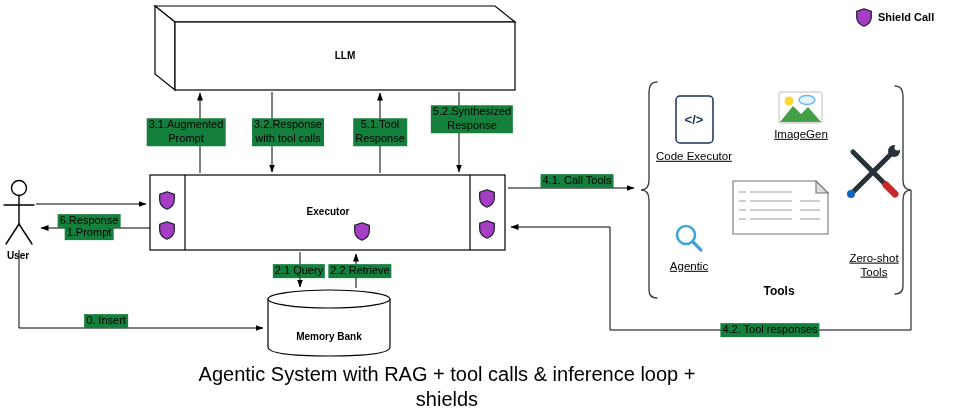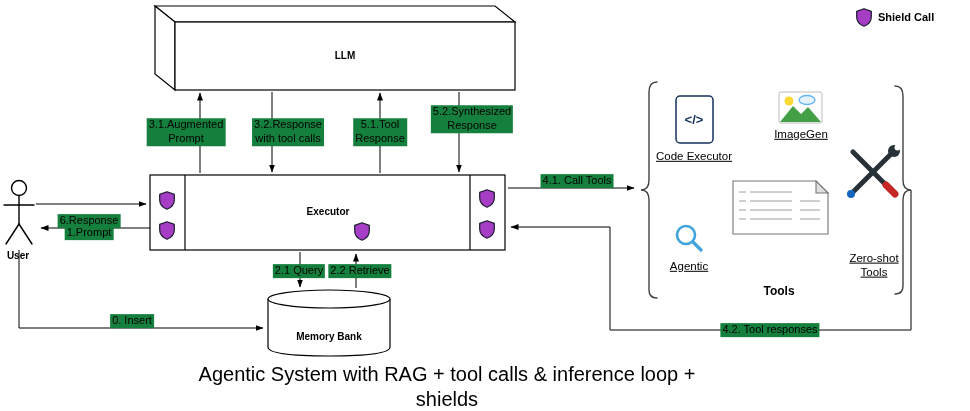--- a/index.html
+++ b/index.html
@@ -131,21 +131,21 @@
     </g>
   </svg>
 
   <div class="lbl node" style="left:345px; top:56px;">LLM</div>
   <div class="lbl node" style="left:328px; top:212px;">Executor</div>
   <div class="lbl node" style="left:18px; top:256px;">User</div>
   <div class="lbl node" style="left:329px; top:328px;margin-top:9px;">Memory Bank</div>
 
   <div class="lbl edge" style="left:89px; top:197px;margin-top:36px;">1.Prompt</div>
   <div class="lbl edge" style="left:89px; top:221px;">6.Response</div>
-  <div class="lbl edge" style="left:132px; top:321px;">0. Insert</div>
+  <div class="lbl edge" style="left:106px; top:321px;">0. Insert</div>
   <div class="lbl edge" style="left:299px; top:271px;">2.1 Query</div>
   <div class="lbl edge" style="left:360px; top:271px;">2.2 Retrieve</div>
   <div class="lbl edge" style="left:186px; top:132px;">3.1.Augmented
 Prompt</div>
   <div class="lbl edge" style="left:288px; top:132px;">3.2.Response
 with tool calls</div>
   <div class="lbl edge" style="left:380px; top:132px;">5.1.Tool
 Response</div>
   <div class="lbl edge" style="left:472px; top:119px;">5.2.Synthesized
 Response</div>

